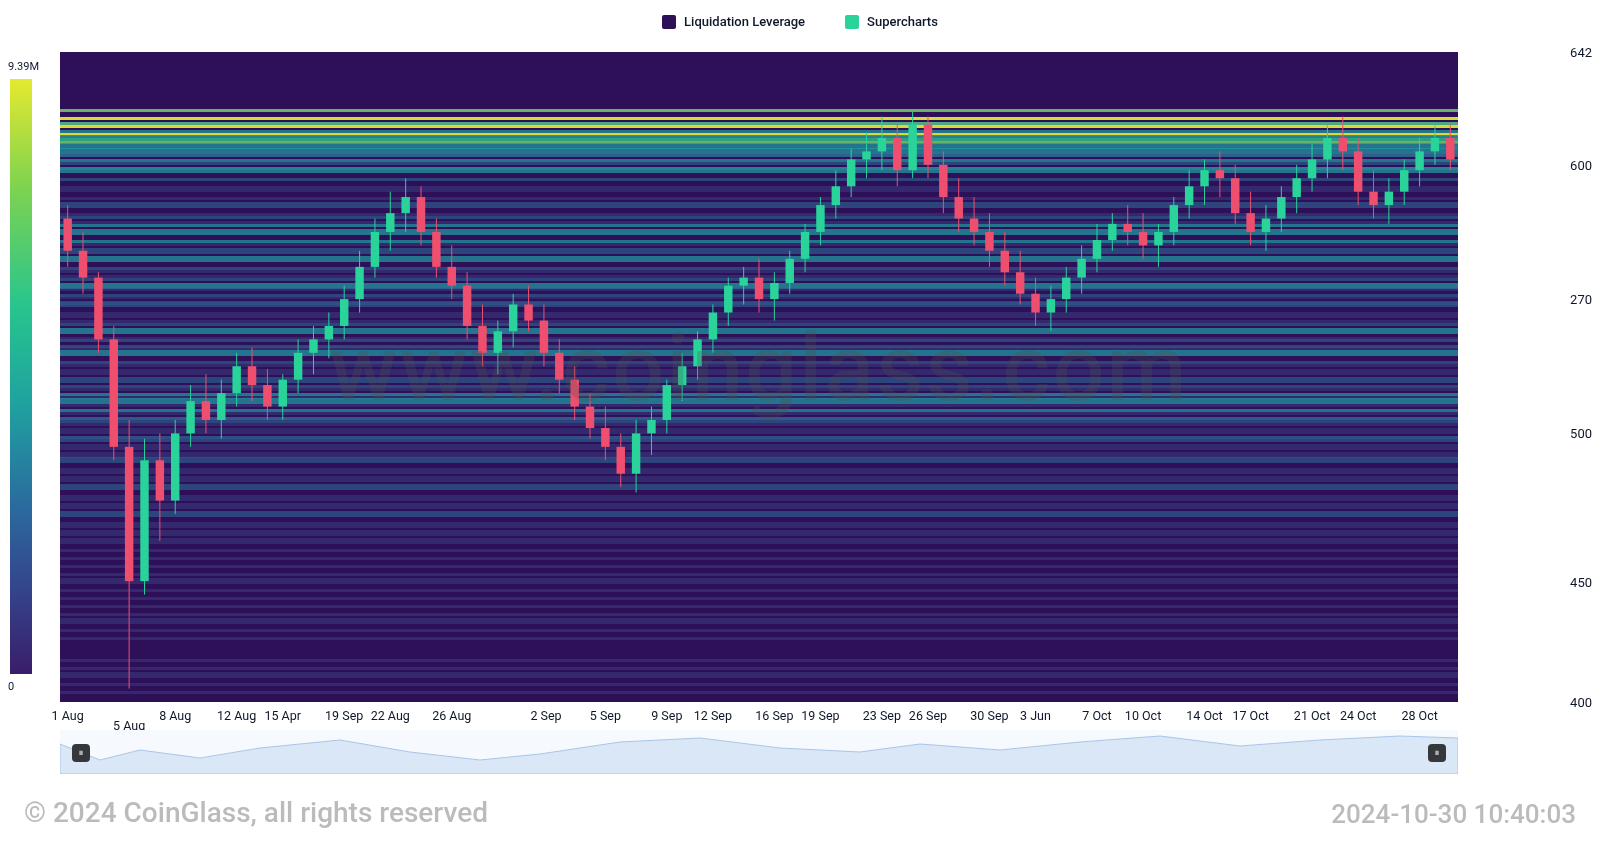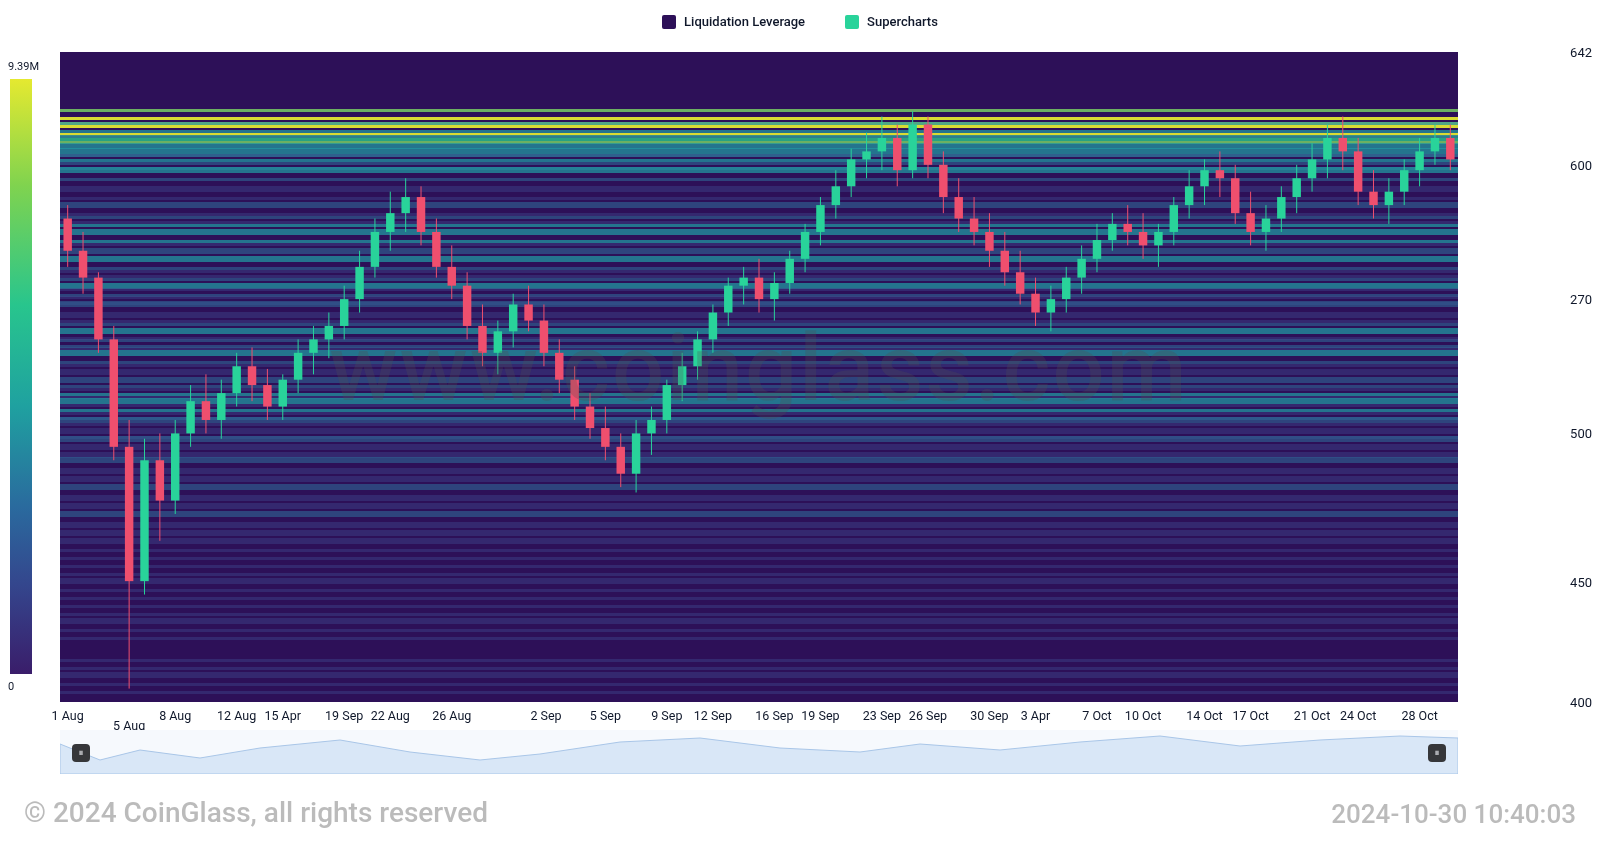--- a/index.html
+++ b/index.html
@@ -388,21 +388,21 @@
       <div class="xtick" style="left: 437.835px; margin-top: 20px;">29 Aug</div>
       <div class="xtick" style="left: 486px;">2 Sep</div>
       <div class="xtick" style="left: 545.374px;">5 Sep</div>
       <div class="xtick" style="left: 606.824px;">9 Sep</div>
       <div class="xtick" style="left: 652.912px;">12 Sep</div>
       <div class="xtick" style="left: 714.363px;">16 Sep</div>
       <div class="xtick" style="left: 760.451px;">19 Sep</div>
       <div class="xtick" style="left: 821.901px;">23 Sep</div>
       <div class="xtick" style="left: 867.989px;">26 Sep</div>
       <div class="xtick" style="left: 929.44px;">30 Sep</div>
-      <div class="xtick" style="left: 975.527px;">3 Apr</div>
+      <div class="xtick" style="left: 975.527px;">3 Jun</div>
       <div class="xtick" style="left: 1036.98px;">7 Oct</div>
       <div class="xtick" style="left: 1083.07px;">10 Oct</div>
       <div class="xtick" style="left: 1144.52px;">14 Oct</div>
       <div class="xtick" style="left: 1190.6px;">17 Oct</div>
       <div class="xtick" style="left: 1252.05px;">21 Oct</div>
       <div class="xtick" style="left: 1298.14px;">24 Oct</div>
       <div class="xtick" style="left: 1359.59px;">28 Oct</div>
     </div>
 
   <div class="nav">

